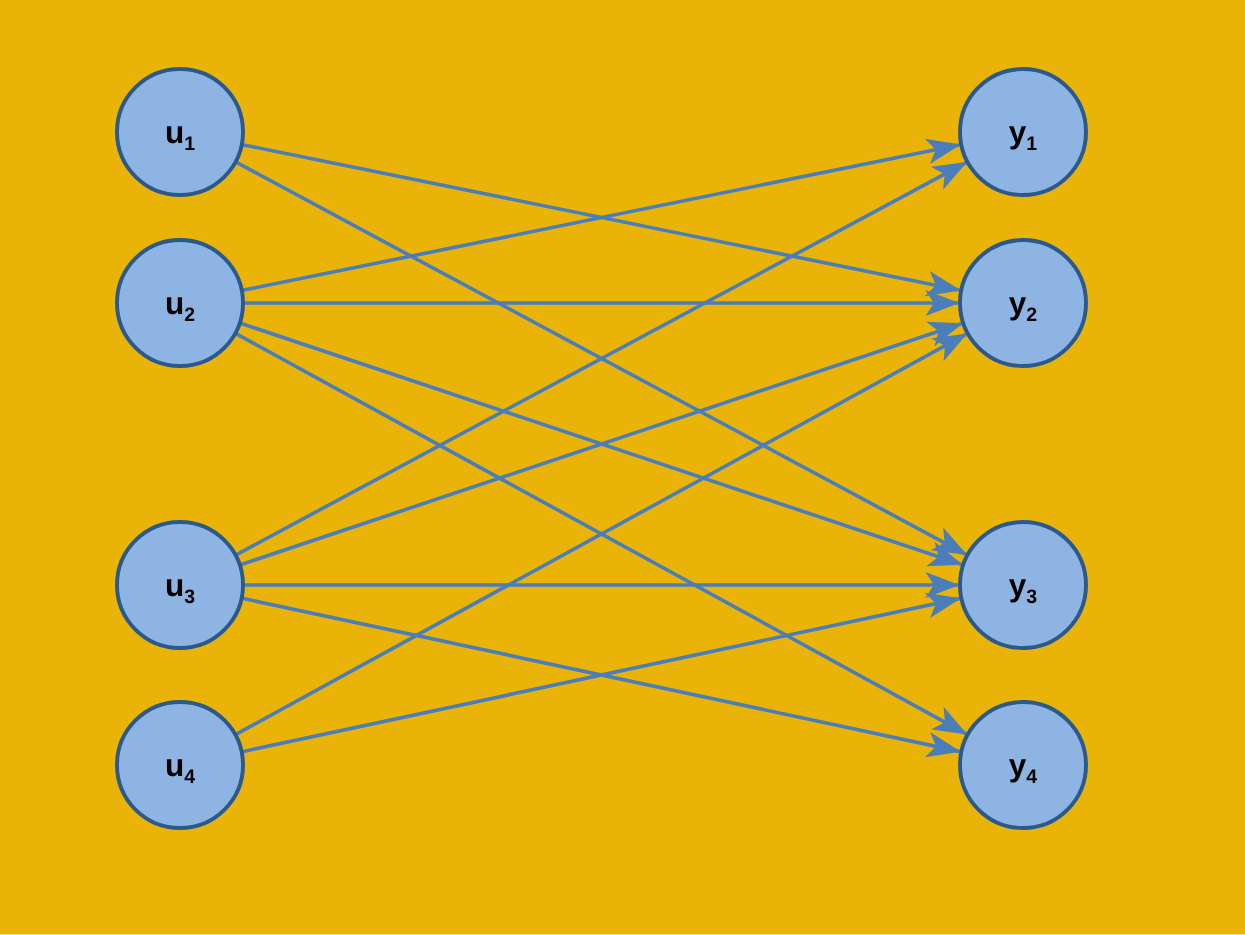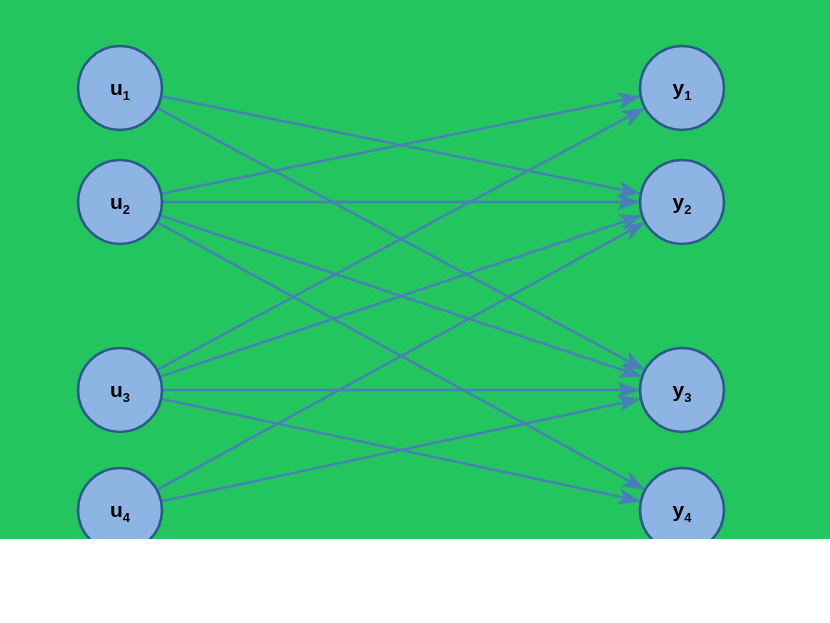--- a/index.html
+++ b/index.html
@@ -6,22 +6,22 @@
     margin: 0;
     padding: 0;
     background: #ffffff;
   }
   body {
     font-family: "Liberation Sans", sans-serif;
   }
   #canvas {
     position: relative;
     width: 830px;
-    height: 539px;
-    background: #22c55e;
+    height: 623px;
+    background: #eab308;
     overflow: hidden;
   }
   #graph-svg {
     position: absolute;
     top: 0;
     left: 0;
     width: 830px;
     height: 623px;
     display: block;
   }

